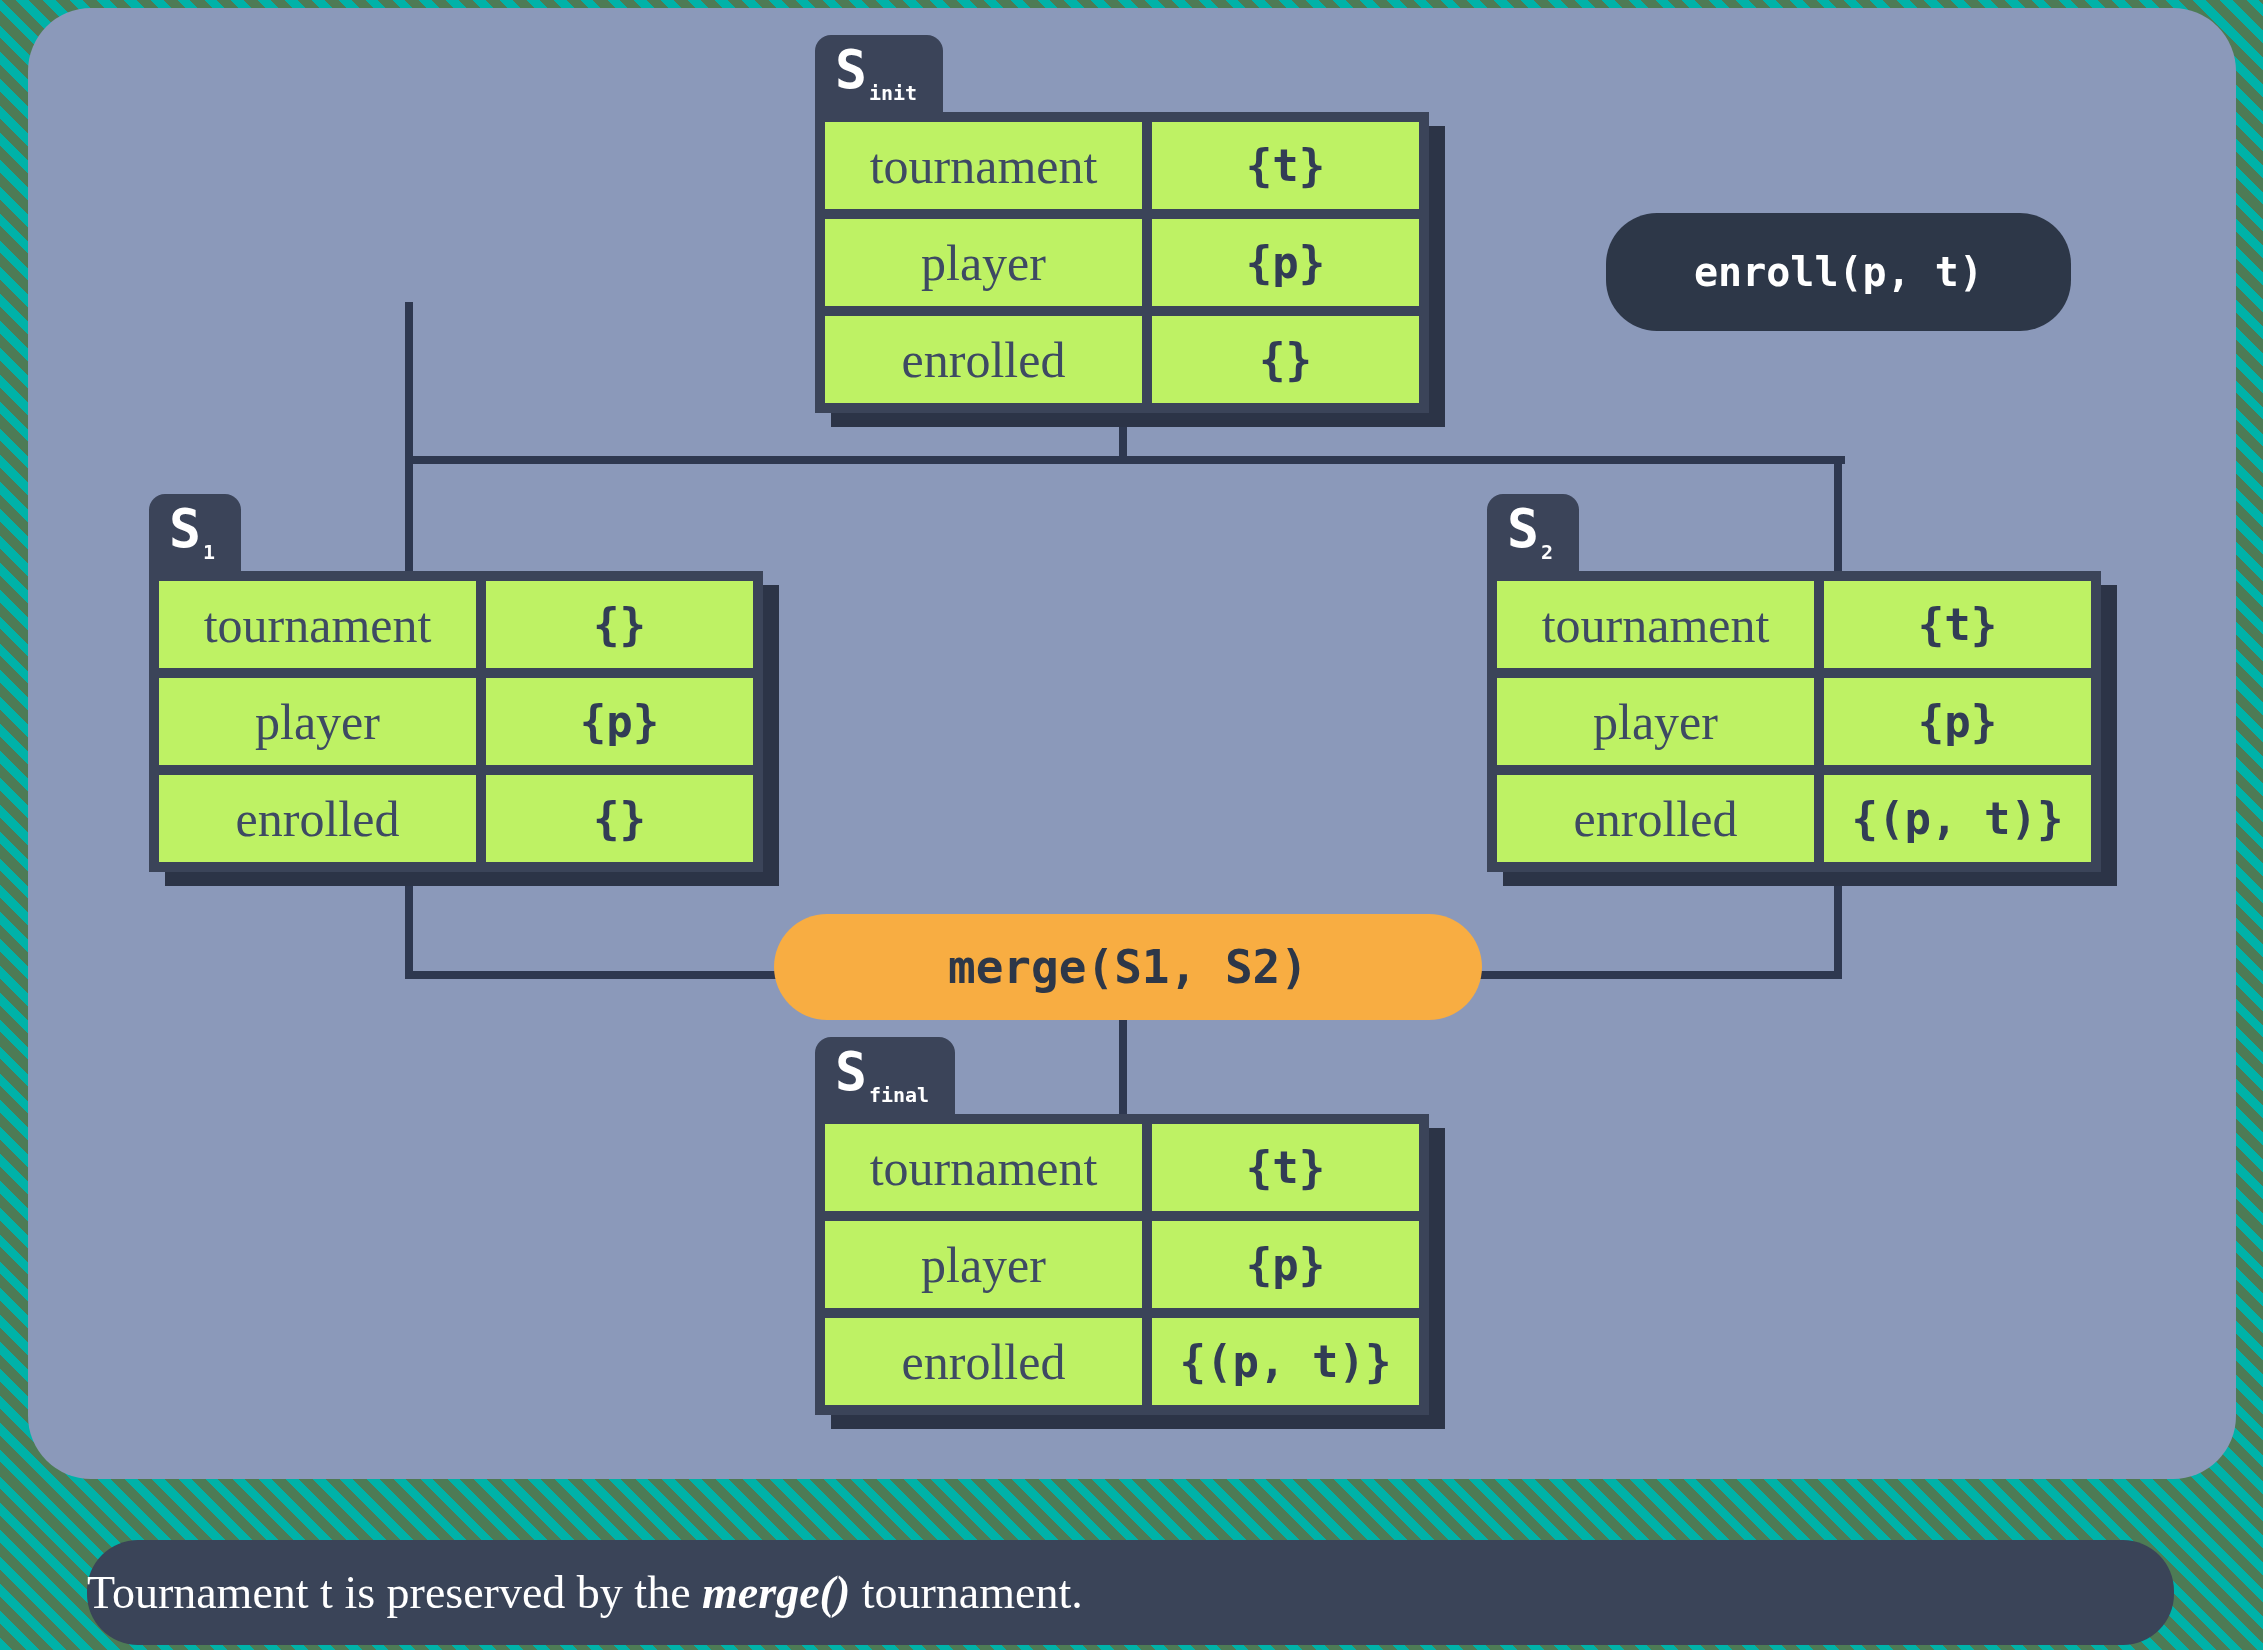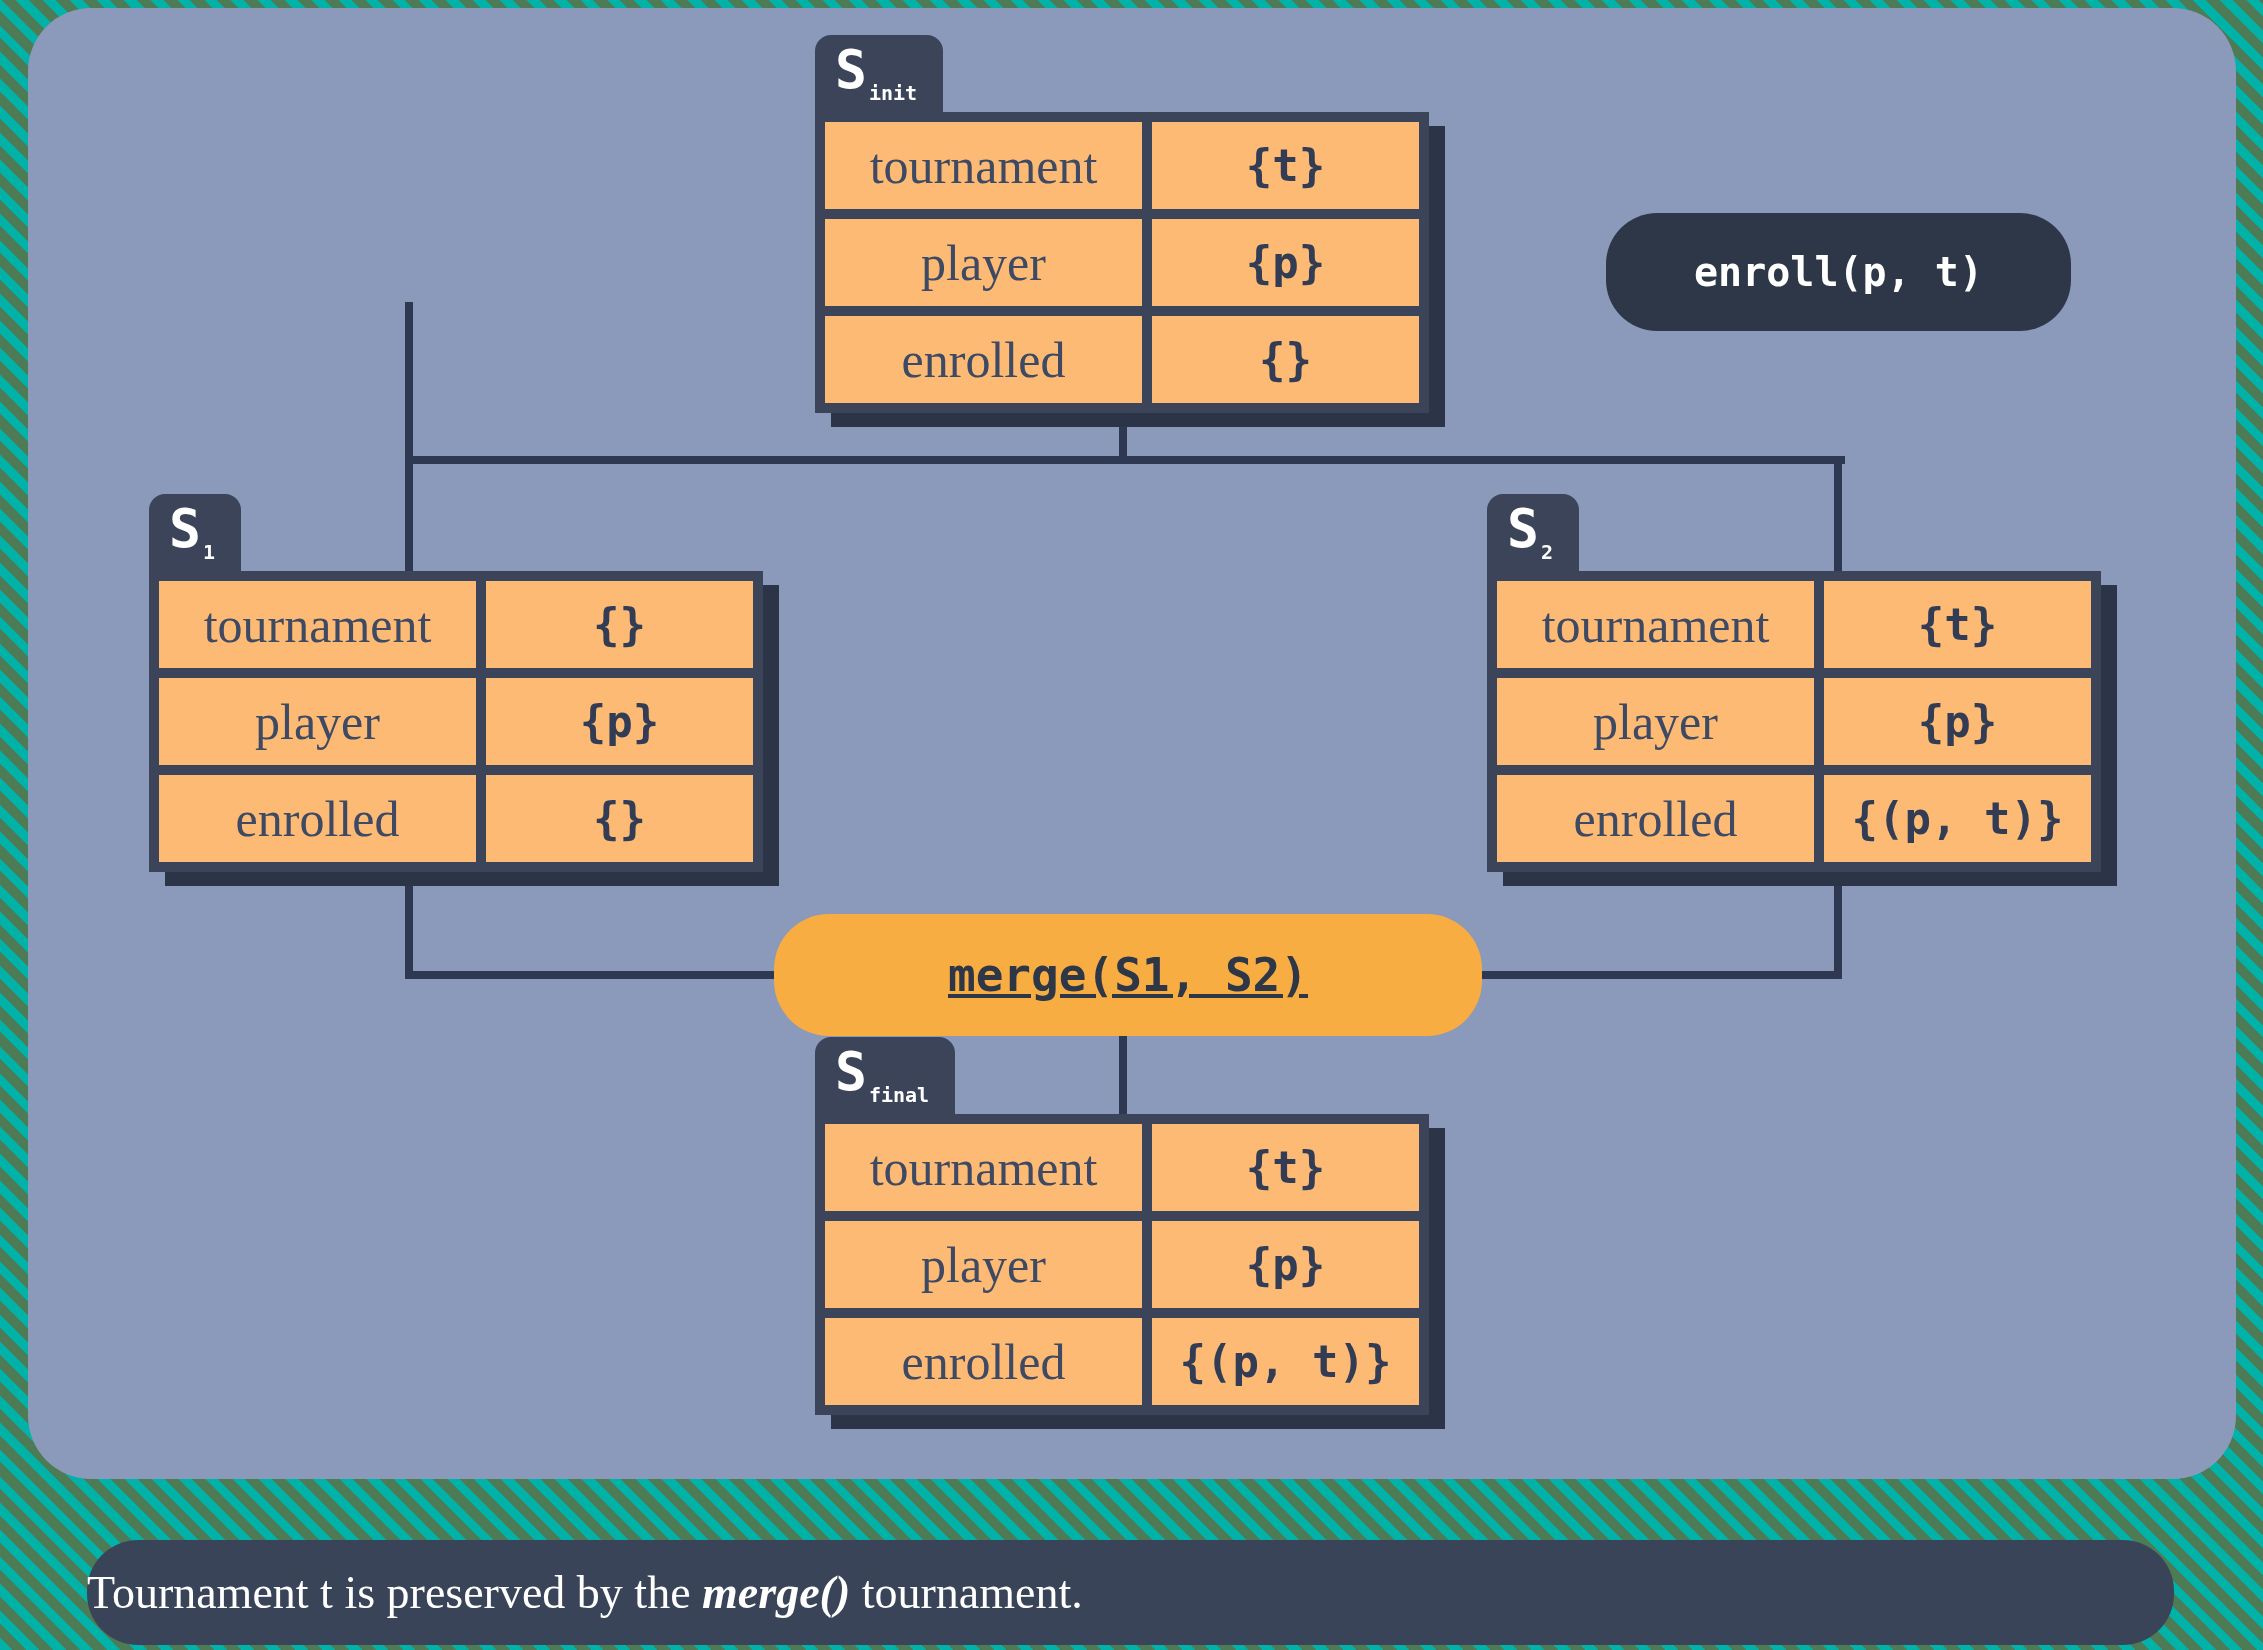--- a/index.html
+++ b/index.html
@@ -31,21 +31,21 @@
     color:#ffffff;font-family:"DejaVu Sans Mono","Liberation Mono",monospace;font-weight:bold;
     display:flex;align-items:flex-start;padding:8px 26px 0 20px;
   }
   .tab-main{font-size:53px;line-height:53px;}
   .tab-sub{font-size:20px;line-height:28px;margin-top:36px;margin-left:2px;}
   .table-grid{
     position:relative;display:grid;grid-template-columns:317px 267px;
     gap:10px;padding:10px;background:#3b4459;
     box-shadow:16px 14px 0 #2c3447;
   }
-  .cell{background:#fdba74;height:87px;display:flex;align-items:center;justify-content:center;}
+  .cell{background:#bef264;height:87px;display:flex;align-items:center;justify-content:center;}
   .cell.label{font-family:"Liberation Serif","DejaVu Serif",serif;font-size:50px;color:#3e4a63;}
   .cell.value{font-family:"DejaVu Sans Mono","Liberation Mono",monospace;font-weight:bold;font-size:44px;color:#323d55;white-space:pre;}
 
   .caption-bar{
     position:absolute;left:87px;top:1540px;width:2087px;height:105px;
     background:#3a4458;border-radius:51px;z-index:4;
     display:flex;align-items:center;
     color:#ffffff;font-family:"Liberation Serif","DejaVu Serif",serif;font-size:46px;
     white-space:pre;
   }
@@ -61,21 +61,21 @@
   <div class="line" style="left:405px;top:302px;width:8px;height:162px;"></div>
   <div class="line" style="left:405px;top:456px;width:1440px;height:8px;"></div>
   <div class="line" style="left:1119px;top:406px;width:8px;height:58px;"></div>
   <div class="line" style="left:405px;top:456px;width:8px;height:523px;"></div>
   <div class="line" style="left:1834px;top:456px;width:8px;height:523px;"></div>
   <div class="line" style="left:405px;top:971px;width:376px;height:8px;"></div>
   <div class="line" style="left:1475px;top:971px;width:366px;height:8px;"></div>
   <div class="line" style="left:1119px;top:1010px;width:8px;height:109px;"></div>
 
   <div class="pill dark" style="left:1606px;top:213px;width:465px;height:118px;">enroll(p, t)</div>
-  <div class="pill orange" style="left:774px;top:914px;width:708px;height:122px;text-decoration:underline;">merge(S1, S2)</div>
+  <div class="pill orange" style="left:774px;top:914px;width:708px;height:106px;">merge(S1, S2)</div>
 
   <div class="state-table" style="left:815px;top:112px;">
     <div class="table-grid">
       <div class="table-tab">
         <span class="tab-main">S</span>
         <span class="tab-sub">init</span>
       </div>
       <div class="cell label">tournament</div>
       <div class="cell value">{t}</div>
       <div class="cell label">player</div>

